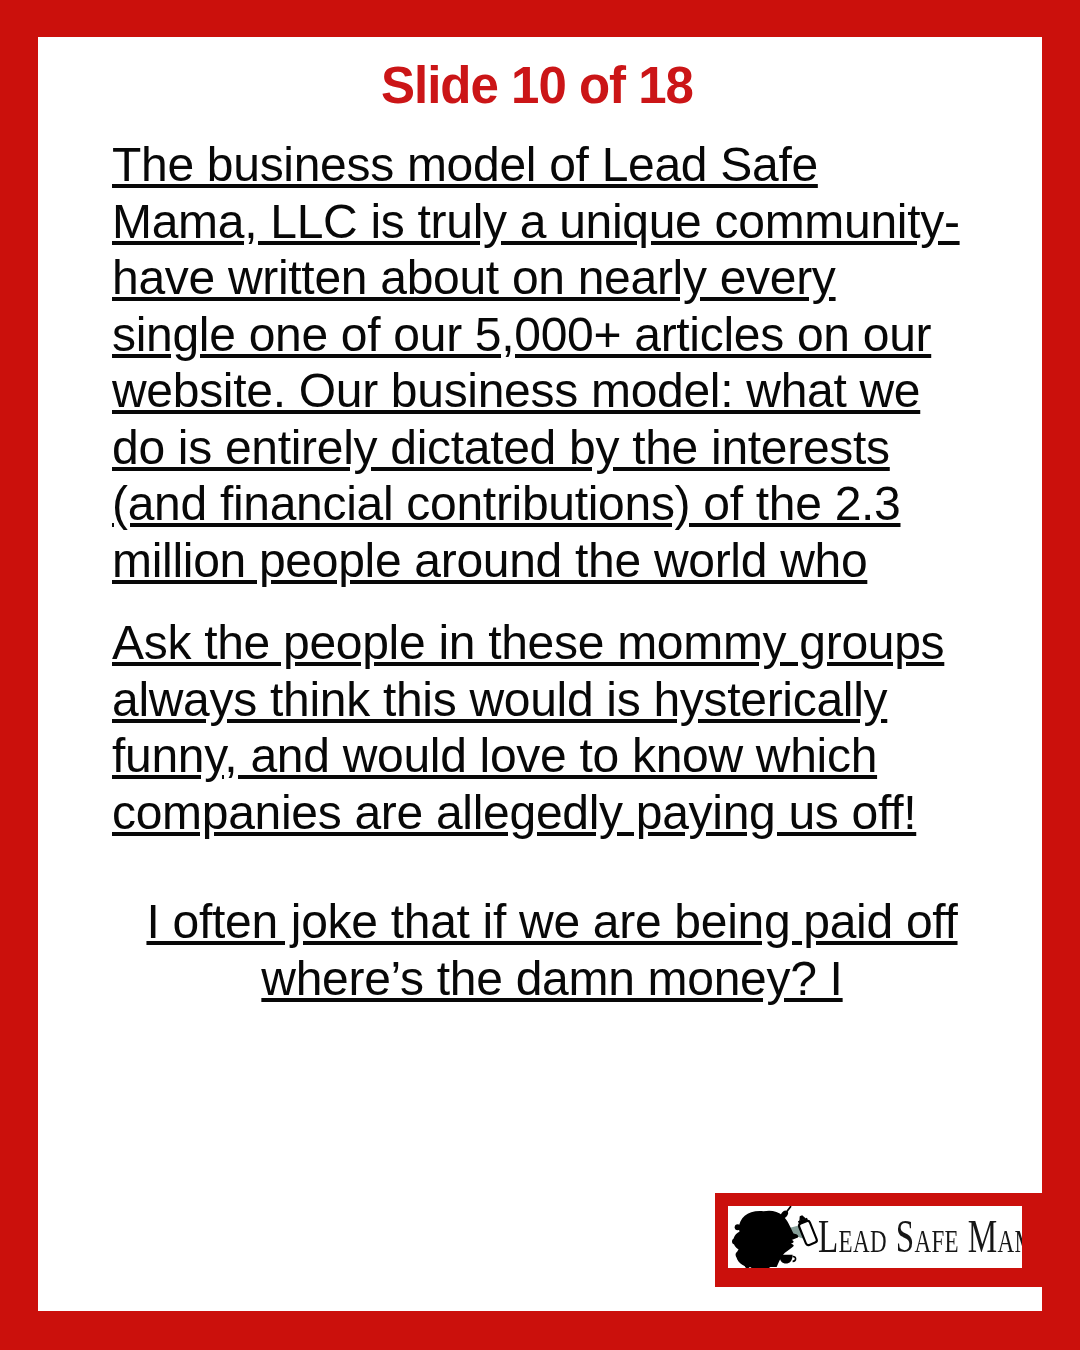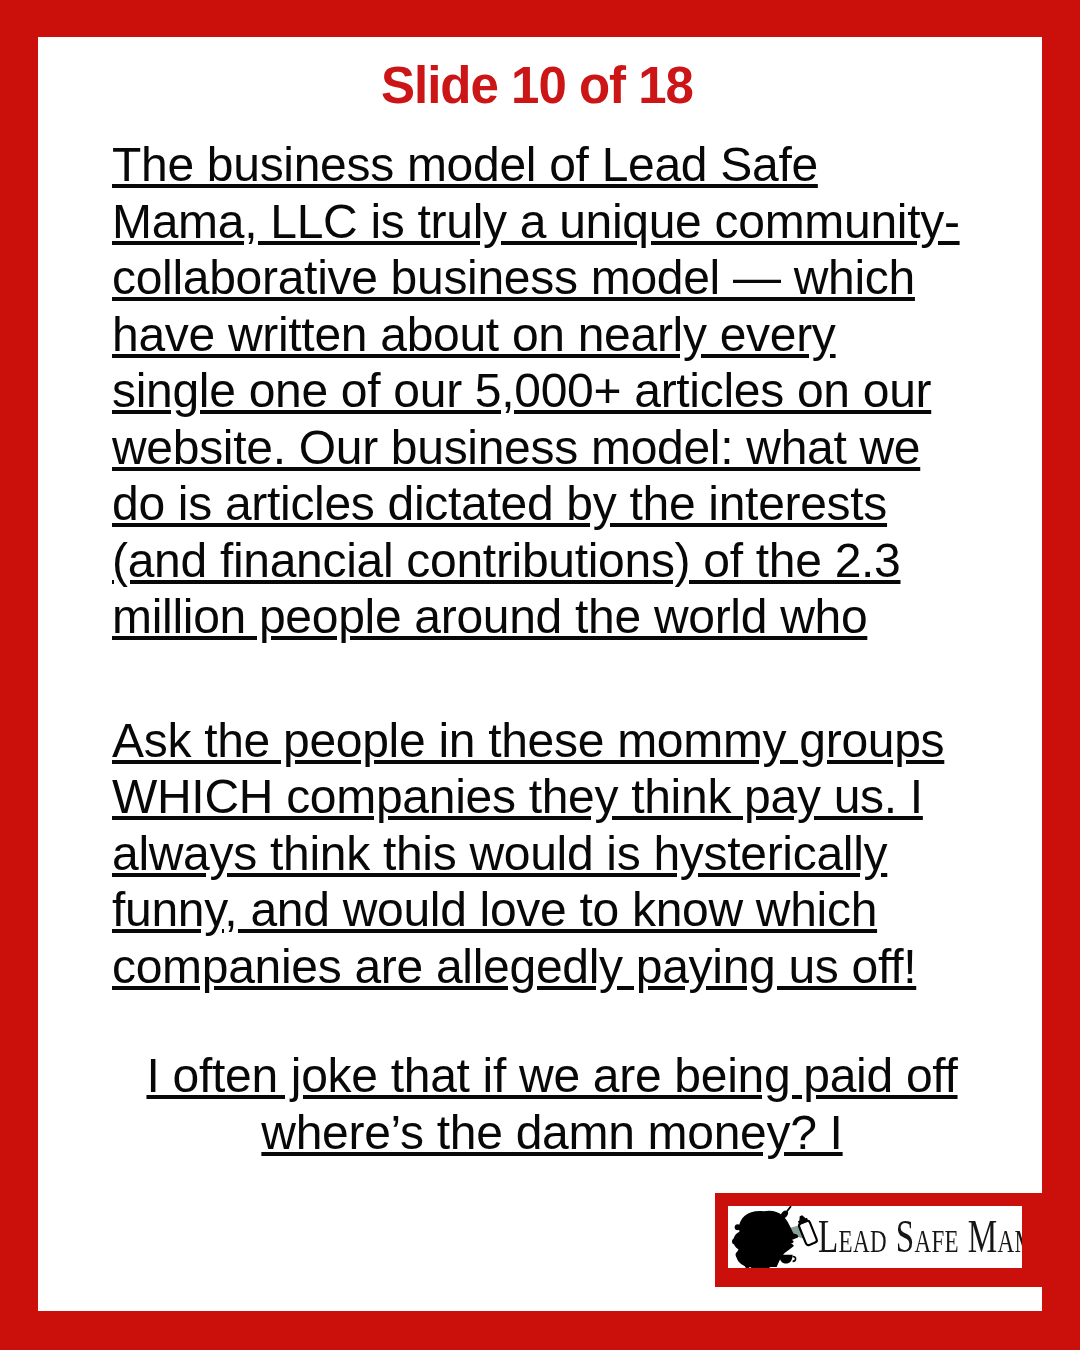--- a/index.html
+++ b/index.html
@@ -36,21 +36,21 @@
   }
   .body-text{
     position:absolute;
     left:112px; top:137px; width:880px;
     color:var(--body-black);
     font-size:48px;
     line-height:56.5px;
     letter-spacing:-0.3px;
   }
   .paragraph{margin:0;}
-  .paragraph + .paragraph{margin-top:67px;}
+  .paragraph + .paragraph{margin-top:26px;}
   .paragraph:last-child{margin-top:53px;text-align:center;}
   .line{white-space:pre;text-decoration:underline;}
   
   .logo-box{
     position:absolute;
     left:715px; top:1193px;
     width:365px; height:94px;
     background:var(--frame-red);
     z-index:5;
   }
@@ -88,31 +88,29 @@
 
 <div class="canvas">
   <div class="page"></div>
 
   <div class="slide-title">Slide 10 of 18</div>
 
   <div class="body-text">
     <div class="paragraph">
         <div class="line">The business model of Lead Safe</div>
         <div class="line">Mama, LLC is truly a unique community-</div>
-        <div class="line">collaborative business model — which</div>
         <div class="line">have written about on nearly every</div>
         <div class="line">single one of our 5,000+ articles on our</div>
         <div class="line">website. Our business model: what we</div>
-        <div class="line">do is articles dictated by the interests</div>
+        <div class="line">do is entirely dictated by the interests</div>
         <div class="line">(and financial contributions) of the 2.3</div>
         <div class="line">million people around the world who</div>
       </div>
     <div class="paragraph">
         <div class="line">Ask the people in these mommy groups</div>
-        <div class="line">WHICH companies they think pay us. I</div>
         <div class="line">always think this would is hysterically</div>
         <div class="line">funny, and would love to know which</div>
         <div class="line">companies are allegedly paying us off!</div>
       </div>
     <div class="paragraph">
         <div class="line">I often joke that if we are being paid off</div>
         <div class="line">where’s the damn money? I</div>
       </div>
   </div>
 

